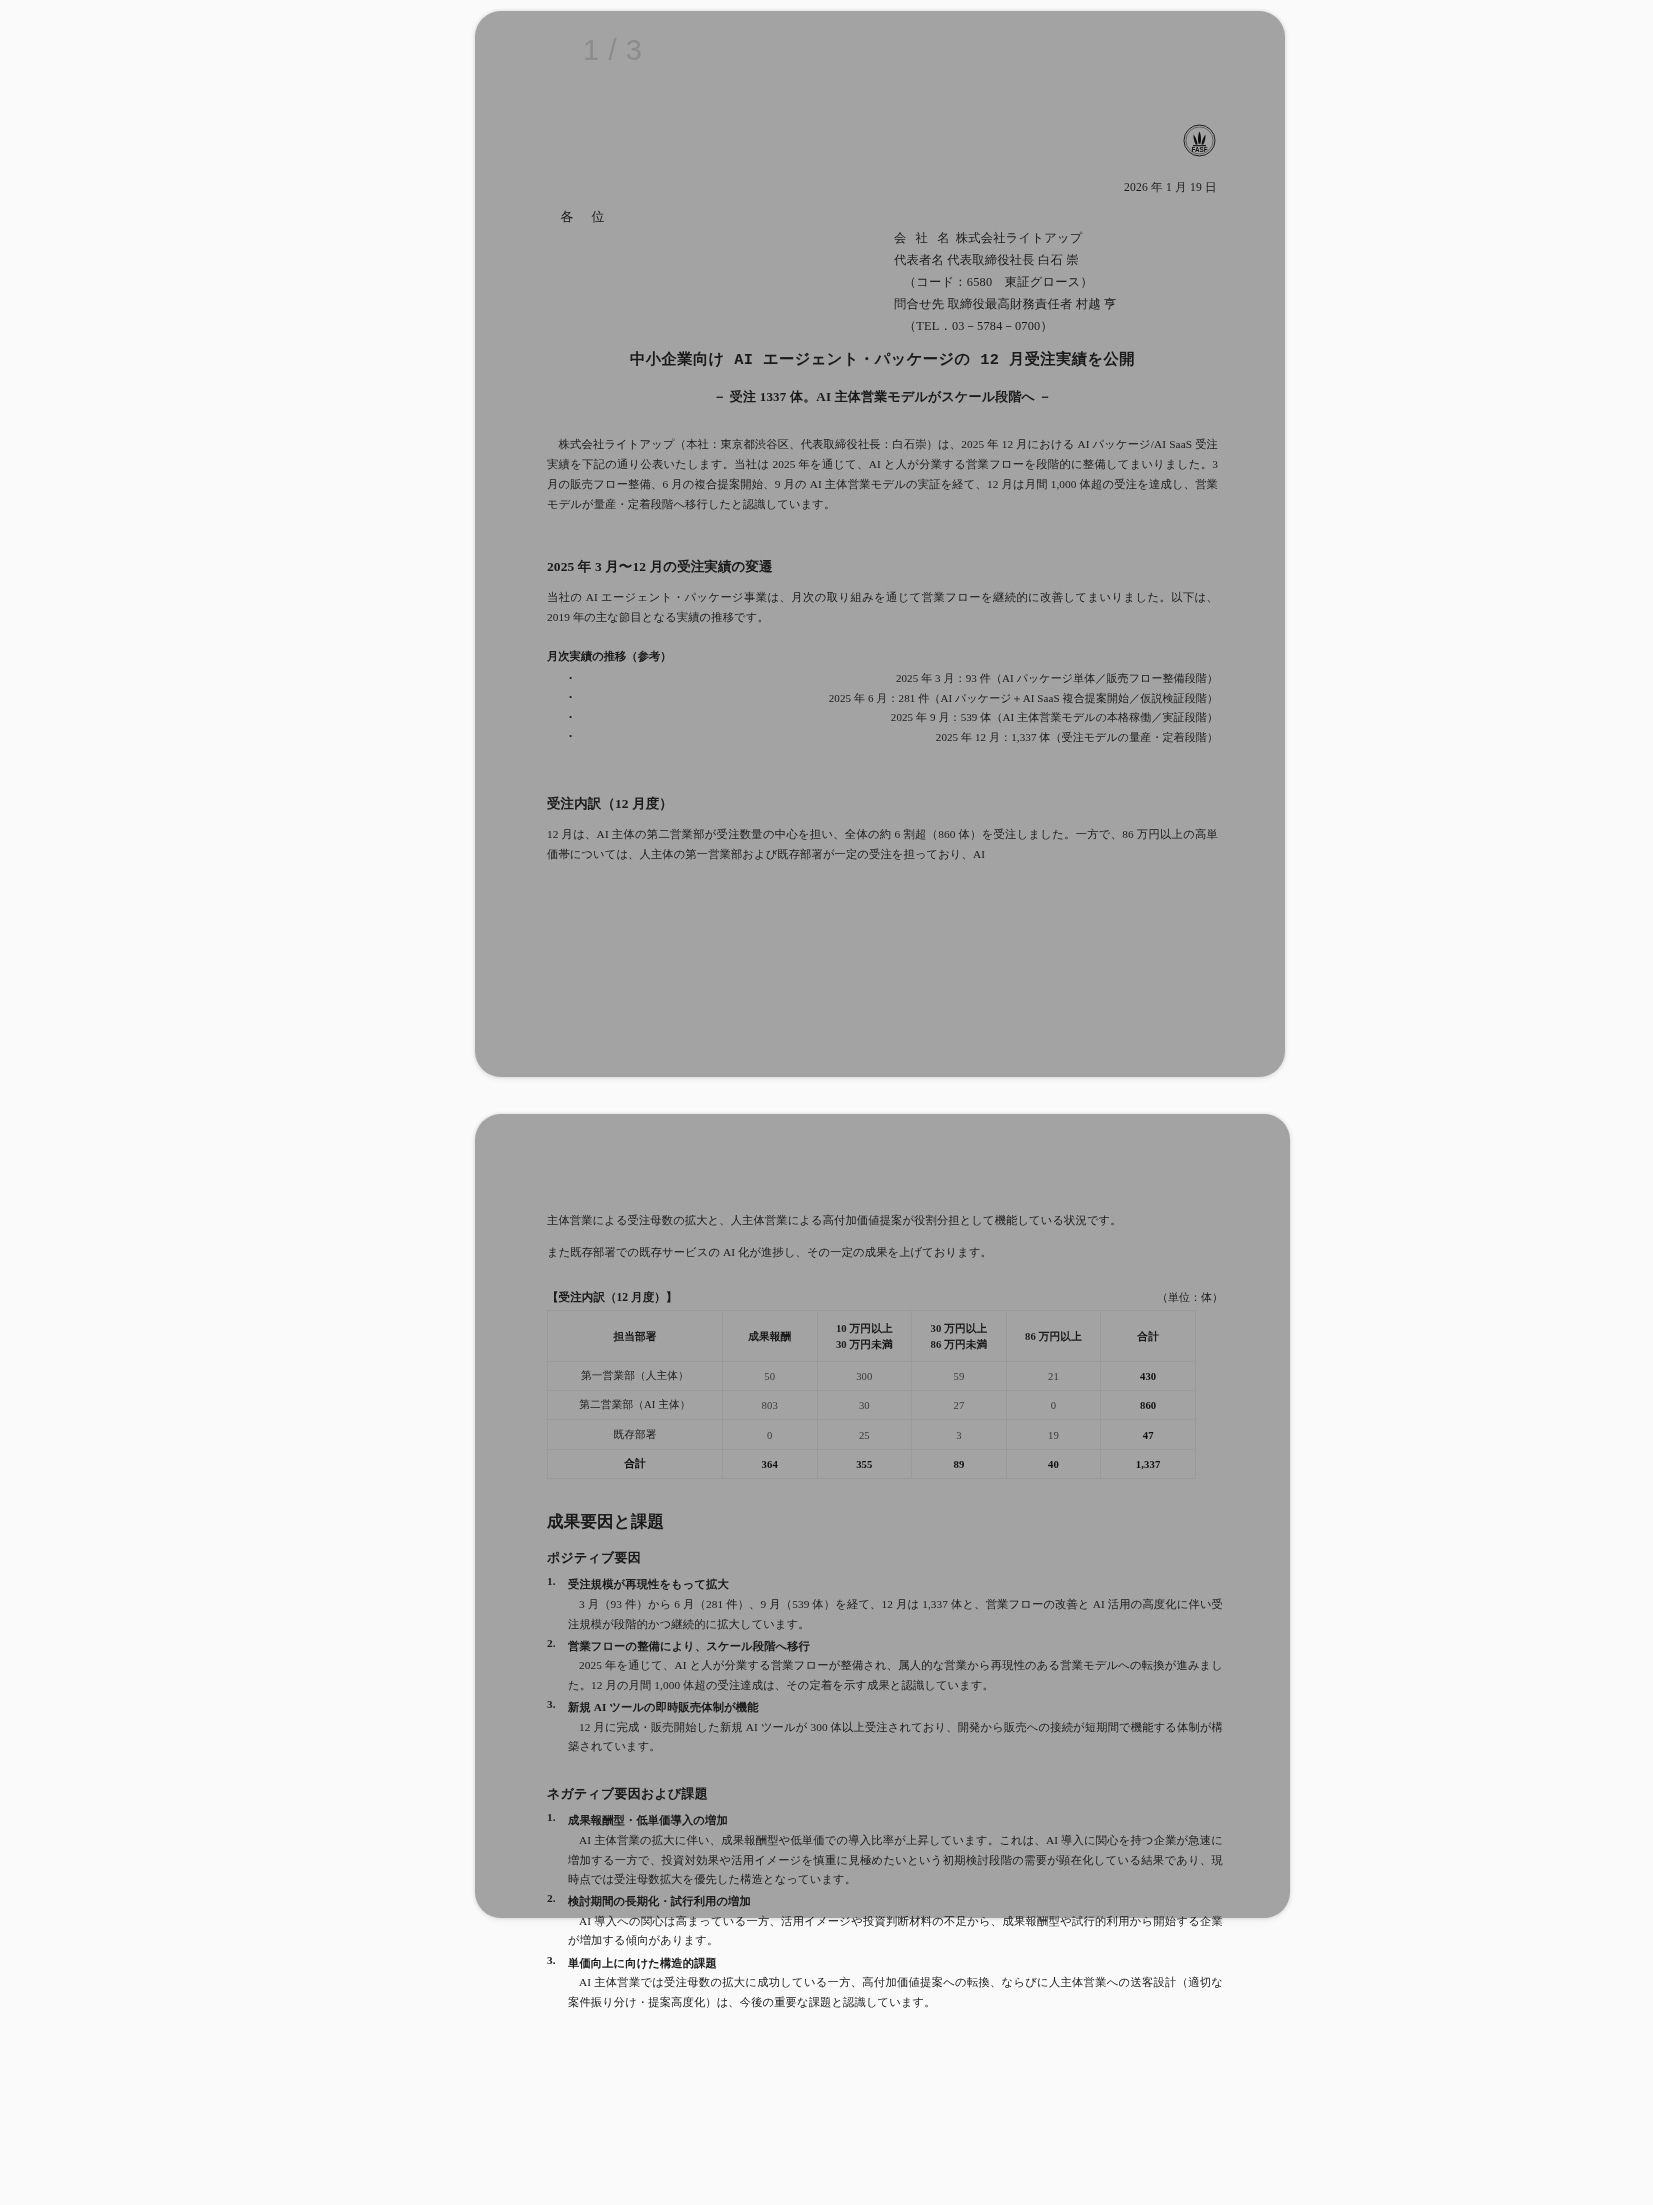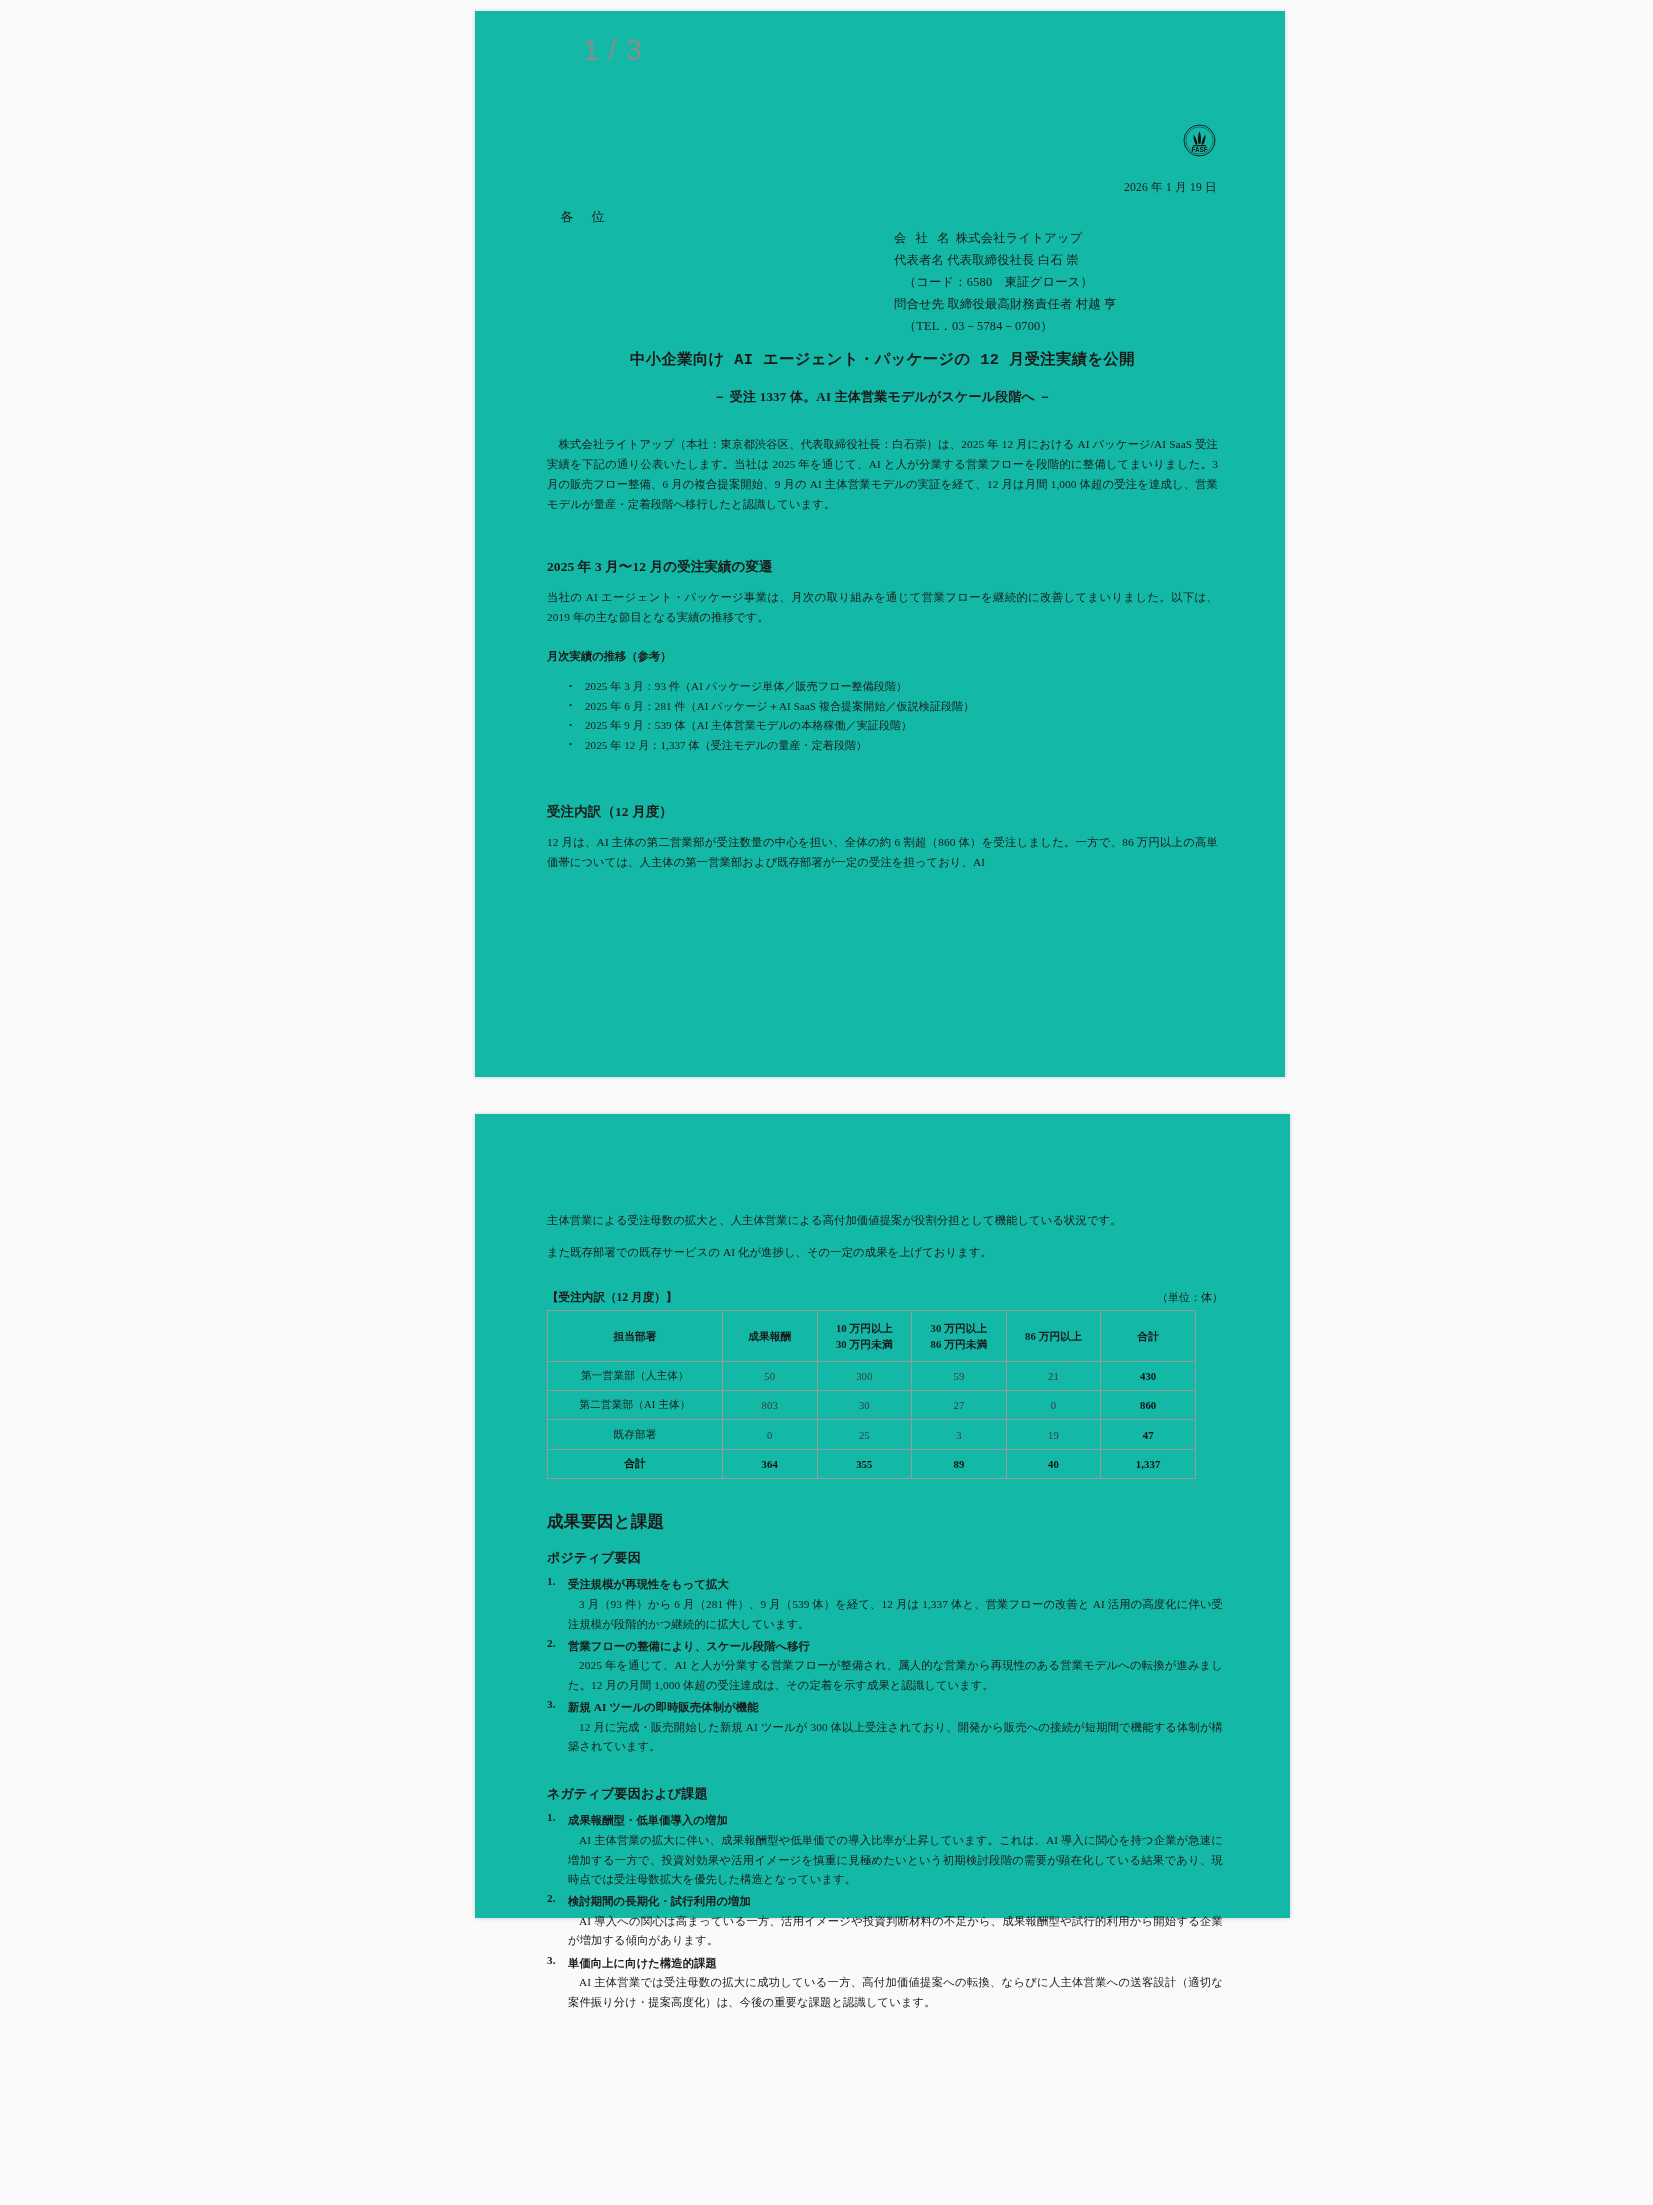--- a/index.html
+++ b/index.html
@@ -12,23 +12,24 @@
     height: 2205px;
     font-family: "Liberation Serif", "DejaVu Serif", serif;
     color: #1a1a1a;
     position: relative;
     overflow: hidden;
   }
 
   
   .page {
     position: absolute;
-    background: #14b8a6;
+    background: #a3a3a3;
     box-shadow: 0 0 3.7px rgba(0,0,0,0.13), 0 1.2px 6.1px rgba(0,0,0,0.07);
     box-sizing: border-box;
+    border-radius: 26px;
   }
   #page-1 {
     left: 475px;
     top: 11px;
     width: 810px;
     height: 1066px;
     padding: 0;
   }
   #page-2 {
     left: 475px;
@@ -144,23 +145,24 @@
   }
 
   .h3 {
     font-size: 11.3px;
     font-weight: bold;
     margin-top: 22px;
     margin-bottom: 4.9px;
   }
 
   ul.bullets {
-    margin: 13px 0 0 0;
+    margin: 5px 0 0 0;
     padding-left: 38px;
     list-style: none;
+    text-align: right;
   }
   ul.bullets li {
     font-size: 11px;
     line-height: 19.6px;
     position: relative;
     letter-spacing: 0.1px;
   }
   ul.bullets li::before {
     content: "\2022";
     position: absolute;

